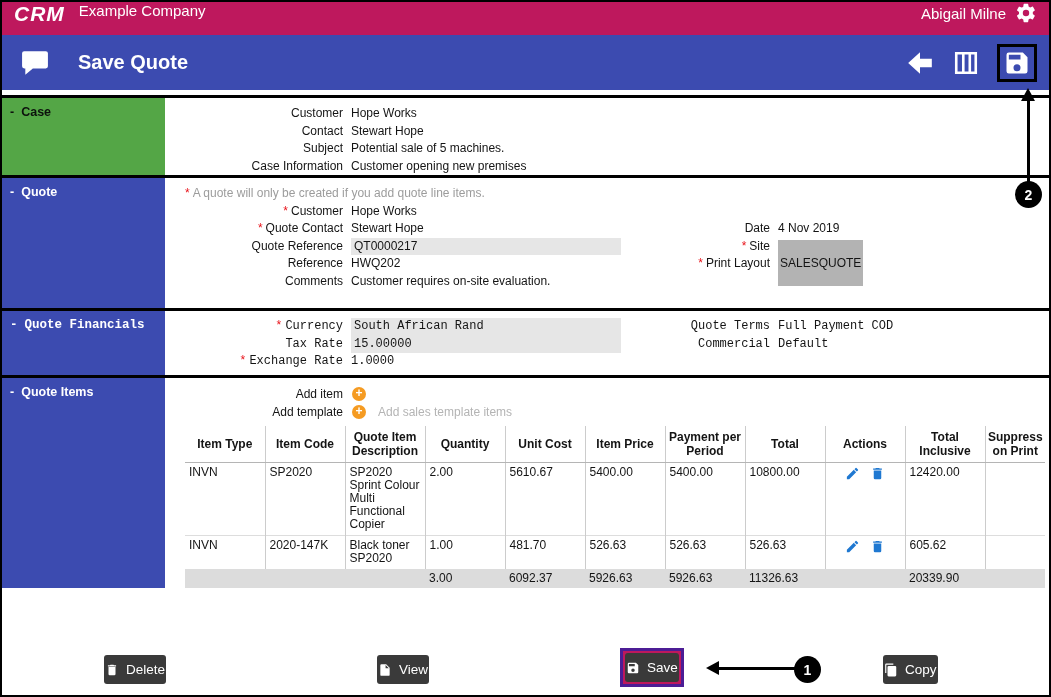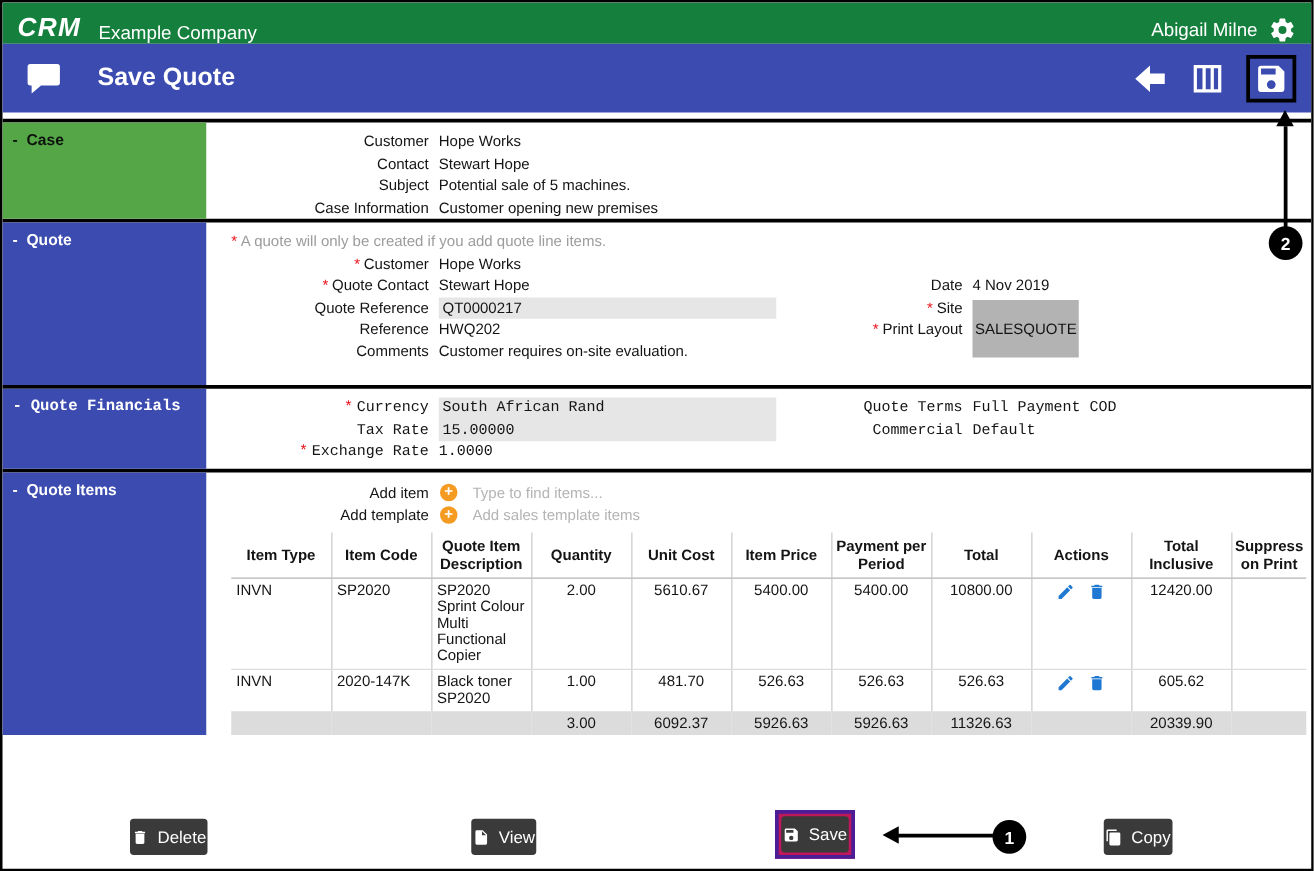--- a/index.html
+++ b/index.html
@@ -2,21 +2,21 @@
 <html><head>
 <meta charset="utf-8">
 <style>
   * { margin:0; padding:0; box-sizing:border-box; }
   body { background:#fff; }
   .page { width:1051px; height:697px; border:2px solid #000; background:#fff;
           font-family:"Liberation Sans", sans-serif; font-size:12px; color:#141414;
           position:relative; overflow:hidden; }
 
   
-  .topbar { height:33px; background:#15803d; color:#fff; display:flex; align-items:flex-end; padding:0 12px; }
+  .topbar { height:33px; background:#be185d; color:#fff; display:flex; align-items:flex-start; padding:0 12px; }
   .logo { font-weight:bold; font-style:italic; font-size:21px; letter-spacing:1px; }
   .company { font-size:15px; margin-left:14px; }
   .user-area { margin-left:auto; display:flex; align-items:center; gap:9px; font-size:15px; }
   .icon-btn { display:flex; align-items:center; justify-content:center; cursor:pointer; }
 
   
   .bluebar { height:55px; background:#3c4bb0; display:flex; align-items:center; padding:0 12px 0 16px; color:#fff; }
   .page-title { font-size:20px; font-weight:bold; margin-left:26px; }
   .header-actions { margin-left:auto; display:flex; align-items:center; gap:18px; }
   .savebox { border:3px solid #000; padding:2px 3px; }
@@ -55,21 +55,21 @@
                   font:inherit; color:#444; }
   .addrow input::placeholder { color:#b4b4b4; }
 
   
   .items-table { border-collapse:collapse; margin:5px 0 0 20px; table-layout:fixed; width:860px; font-size:12px; }
   .items-table th { font-weight:bold; text-align:center; vertical-align:middle; padding:3px 2px; height:36px;
                     border-right:1px solid #ccc; border-bottom:1px solid #b5b5b5; line-height:14px; }
   .items-table td { vertical-align:top; padding:3px 4px 4px; border-right:1px solid #ccc; line-height:13px; }
   .items-table th:last-child, .items-table td:last-child { border-right:none; }
   .items-table tbody tr + tr td { border-top:1px solid #ddd; }
-  .num { text-align:center; }
+  .num { text-align:left; }
   .actions-cell { text-align:center; white-space:nowrap; }
   .actions-cell .icon-btn { display:inline-block; margin:0 3px; }
   .totals td { background:#dcdcdc; border:none !important; padding:3px 4px; }
 
   
   .footer { position:absolute; left:0; right:0; bottom:5px; height:44px; }
   .btn { position:absolute; display:flex; align-items:center; gap:7px; background:#3a3a3a; color:#fff;
          font-size:13.5px; padding:0 1px; height:29px; border-radius:3px; border:none; cursor:pointer;
          font-family:inherit; }
   .btn-delete { left:102px; top:9px; }
@@ -231,21 +231,20 @@
     </section>
 
     <section class="section sec-items">
       <div class="sidebar blue">
         <span class="collapse">-</span><span>Quote Items</span>
       </div>
       <div class="content">
         <div class="addrow">
           <div class="lbl">Add item</div>
           <span class="plus"></span>
-          <input type="text" placeholder="Type to find items..." style="">
         </div>
         <div class="addrow">
           <div class="lbl">Add template</div>
           <span class="plus"></span>
           <input type="text" placeholder="Add sales template items" style="">
         </div>
 
         <table class="items-table">
           <colgroup>
             <col style="width:80px">

